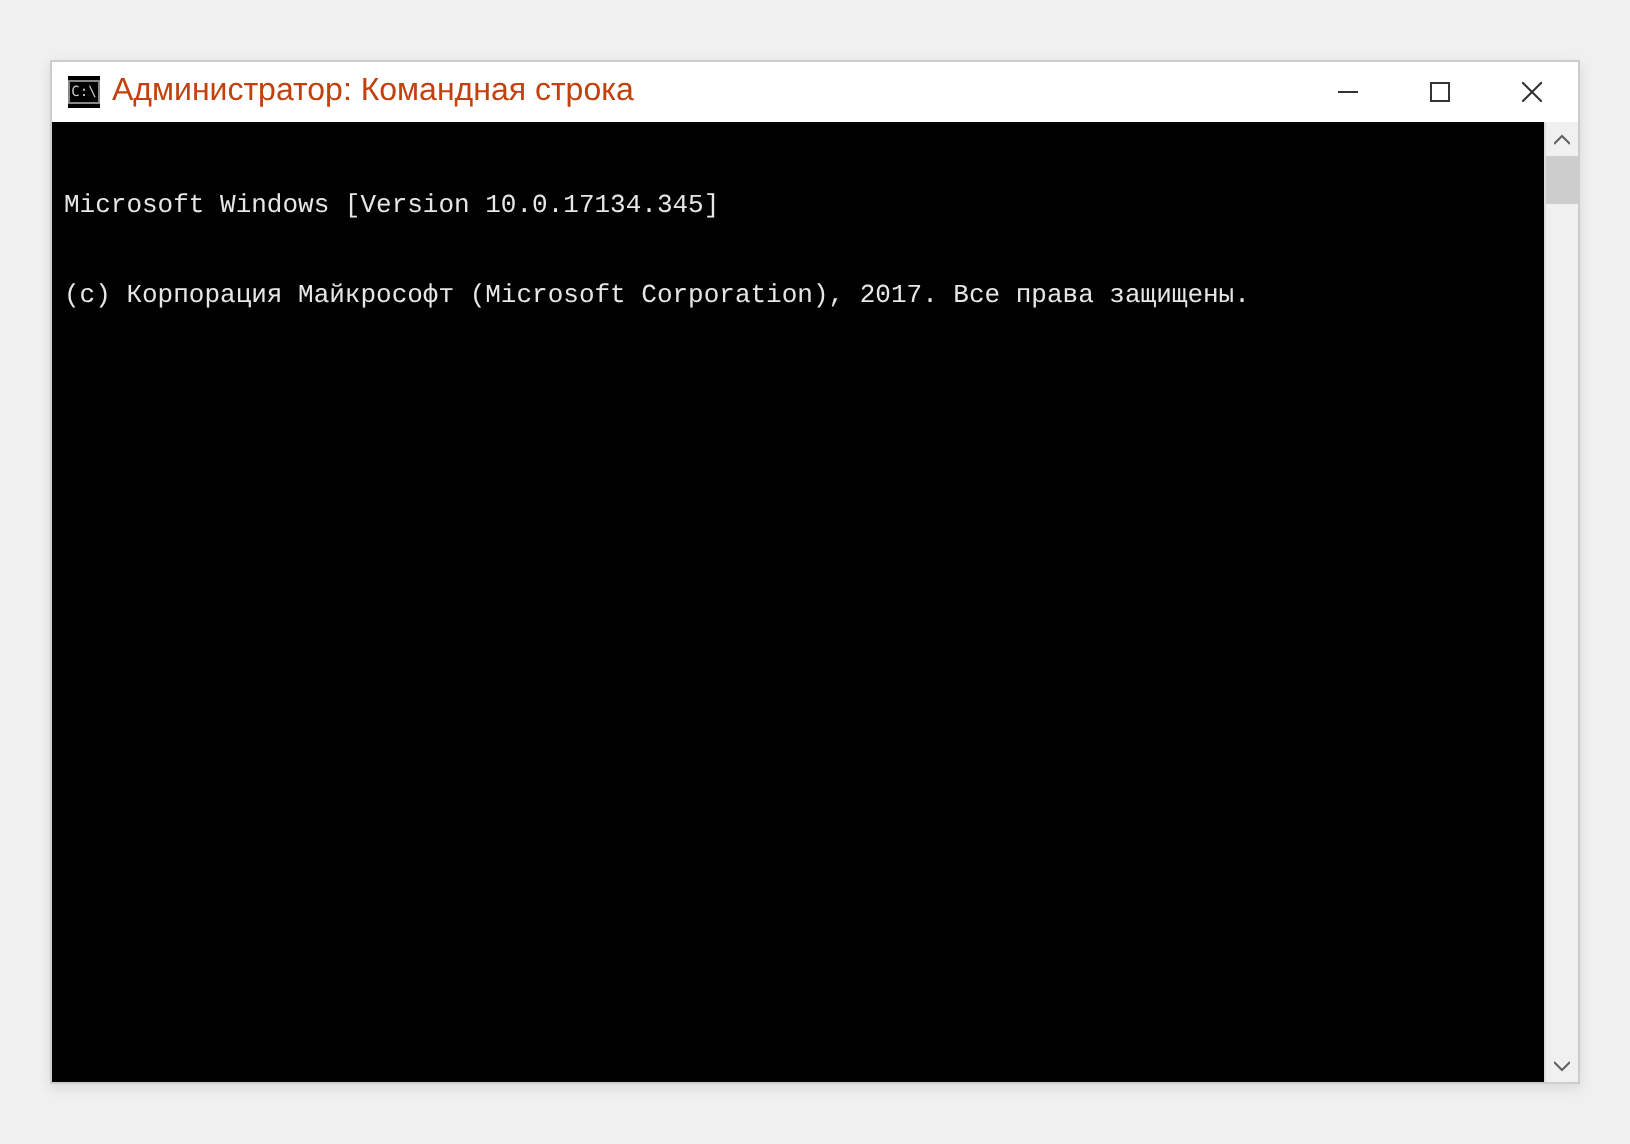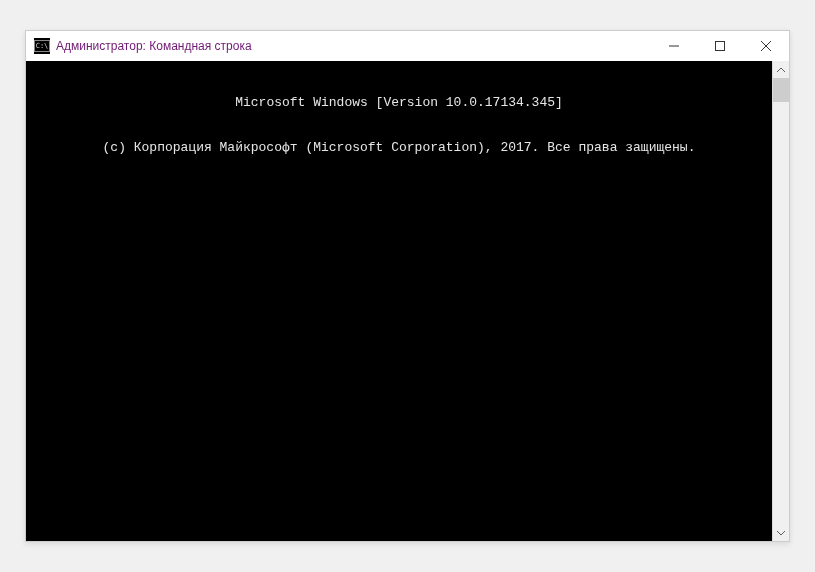--- a/index.html
+++ b/index.html
@@ -49,22 +49,22 @@
       border: 1px solid #888;
     }
     .app-icon-inner {
       color: #ccc;
       font-size: 7px;
       line-height: 1;
       font-family: monospace;
       z-index: 1;
     }
     .title-text {
-      font-size: 12px;
-      color: #701a75;
+      font-size: 16px;
+      color: #c2410c;
       flex: 1;
     }
     .window-controls {
       display: flex;
       height: 100%;
     }
     .win-btn {
       width: 46px;
       height: 100%;
       display: flex;
@@ -75,21 +75,20 @@
     }
     .win-btn svg {
       width: 10px;
       height: 10px;
     }
     .terminal-wrap {
       flex: 1;
       display: flex;
       background: #000000;
       position: relative;
-      text-align: center;
     }
     .terminal {
       flex: 1;
       background: #000000;
       color: #e6e6e6;
       font-family: Consolas, "Courier New", monospace;
       font-size: 13px;
       line-height: 15px;
       padding: 4px 6px;
       white-space: pre;

